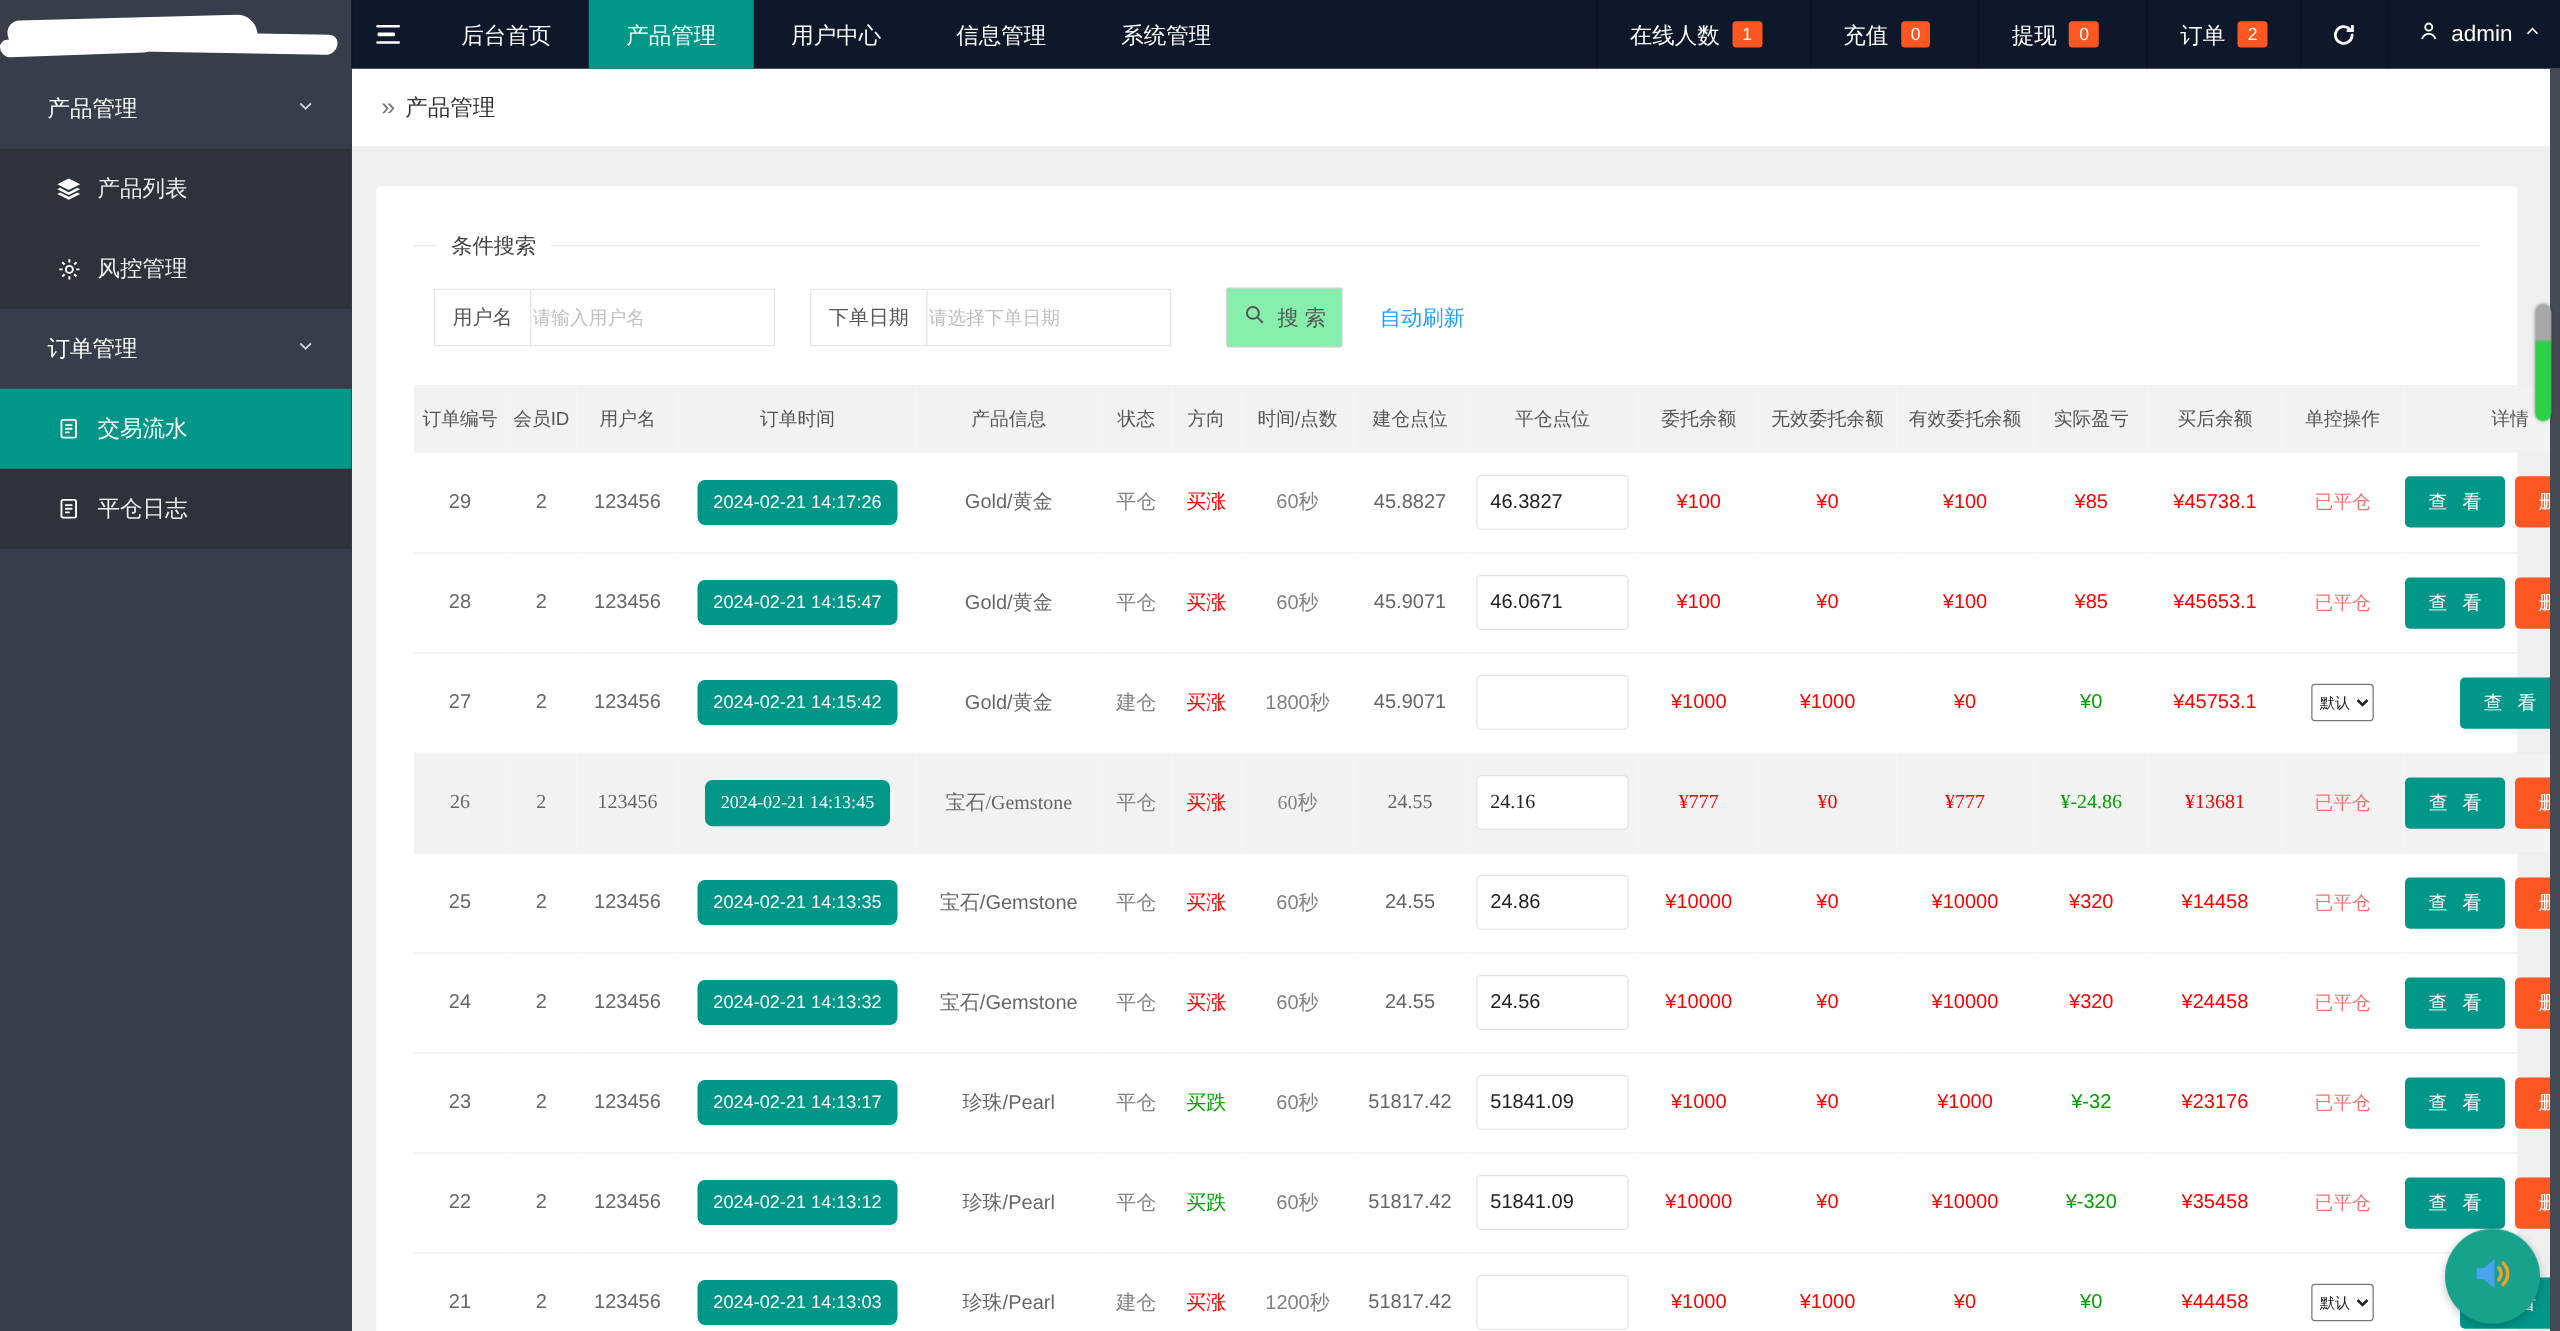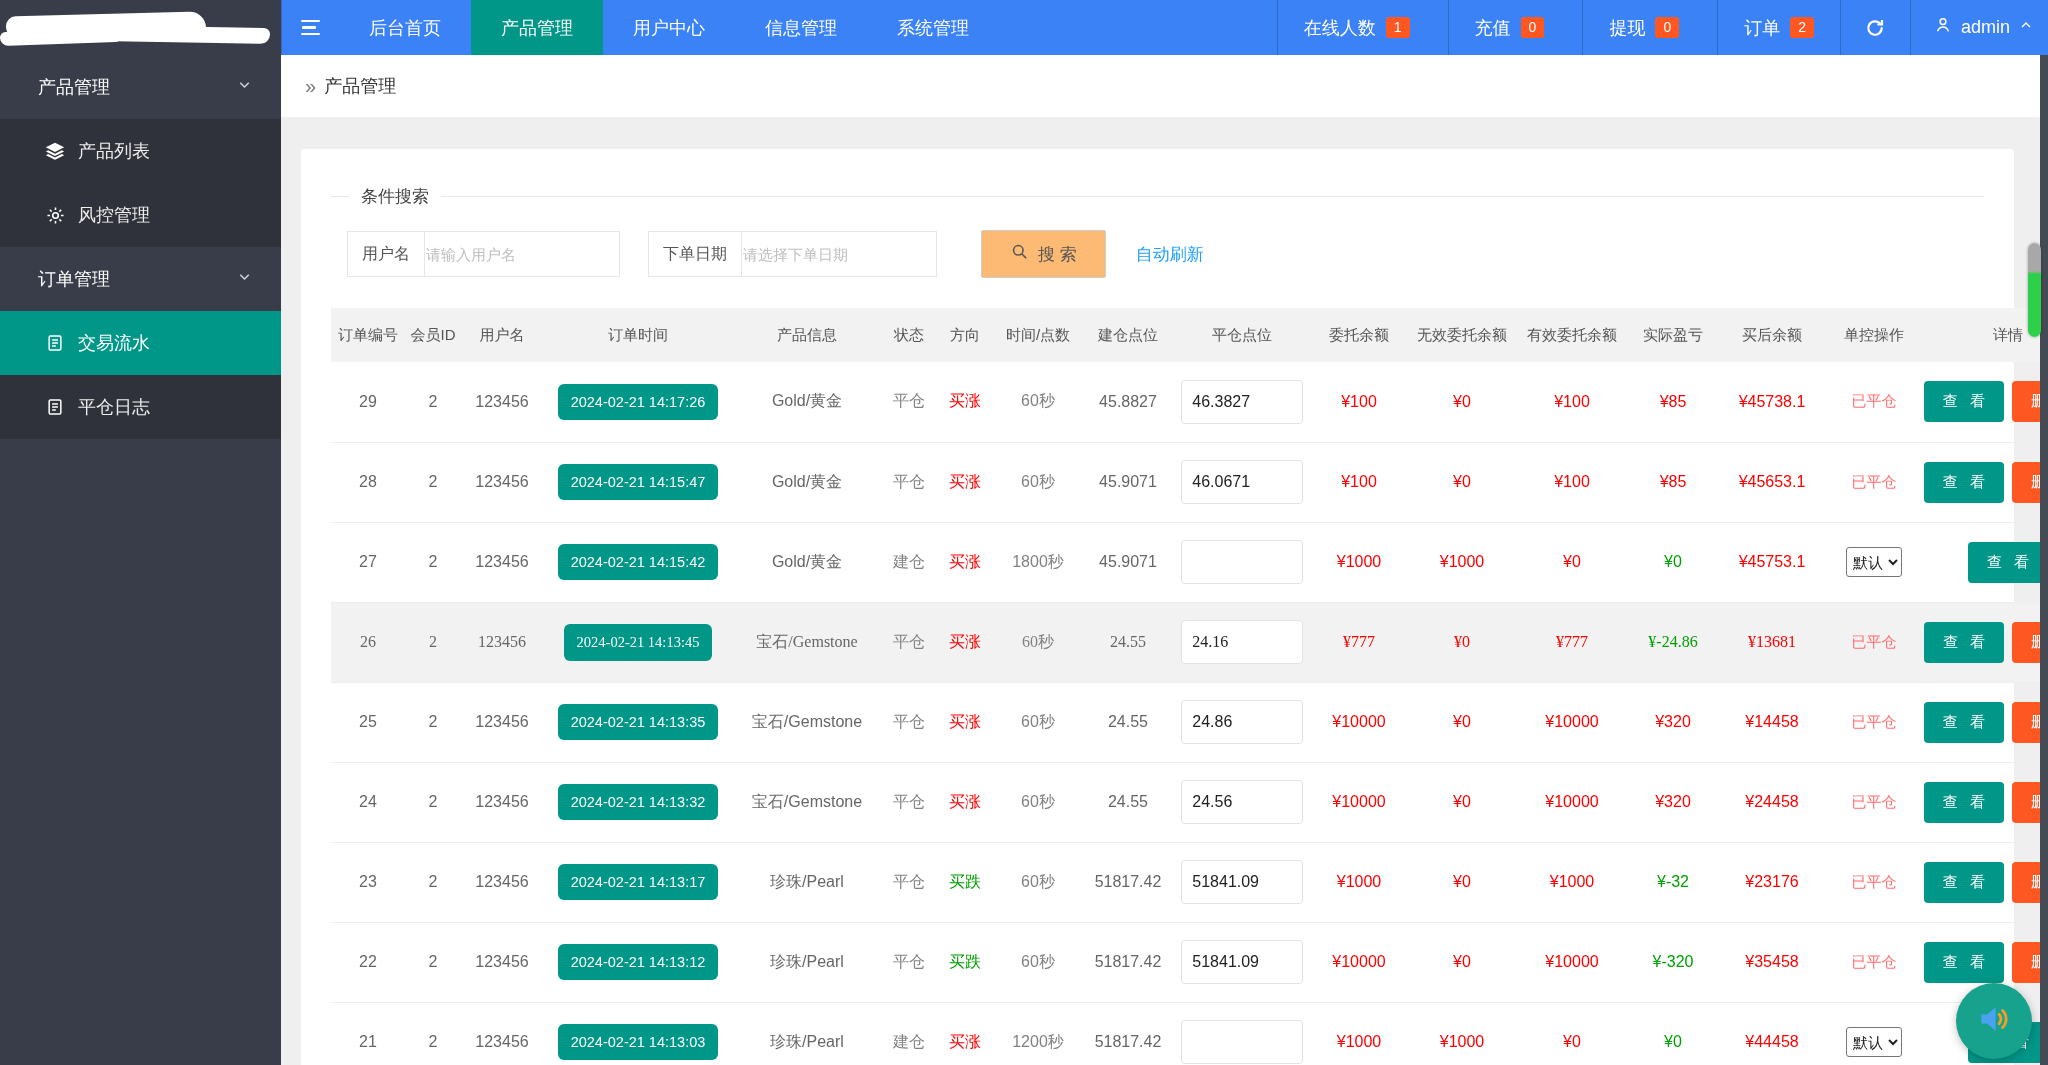--- a/index.html
+++ b/index.html
@@ -1,20 +1,20 @@
 <!DOCTYPE html>
 <html><head>
 <meta charset="utf-8">
 <style>
   * { margin:0; padding:0; box-sizing:border-box; }
   html,body { width:2048px; height:1065px; overflow:hidden; }
   body { font-family:"Liberation Sans","DejaVu Sans",sans-serif; background:#efefef; color:#333; }
 
   
-  .topbar { position:fixed; top:0; left:0; width:2048px; height:55px; background:#3b82f6; display:flex; align-items:stretch; z-index:50; }
+  .topbar { position:fixed; top:0; left:0; width:2048px; height:55px; background:#0f172a; display:flex; align-items:stretch; z-index:50; }
   .logo { width:281px; height:55px; position:relative; background:#393D49; flex:0 0 auto; }
   .blob { position:absolute; background:#fff; border-radius:18px 30px 14px 26px; }
   .blob.b1 { left:6px; top:14px; width:200px; height:24px; transform:rotate(-1.5deg); }
   .blob.b2 { left:40px; top:26px; width:230px; height:16px; transform:rotate(1deg); border-radius:10px 20px 30px 8px; }
   .blob.b3 { left:0px; top:30px; width:120px; height:14px; transform:rotate(-2deg); }
   .hamburger { width:58px; display:flex; flex-direction:column; justify-content:center; align-items:center; gap:4px; cursor:pointer; border-left:1px solid rgba(0,0,0,.18); }
   .hamburger i { display:block; height:2.6px; background:#fff; border-radius:1px; }
   .hamburger i:nth-child(1){ width:19px;} .hamburger i:nth-child(2){ width:14px; align-self:flex-start; margin-left:20px;} .hamburger i:nth-child(3){ width:19px;}
   .mainnav { display:flex; align-items:stretch; }
   .nav-item { padding:0 30px; display:flex; align-items:center; color:#fff; font-size:18px; cursor:pointer; }
@@ -42,35 +42,35 @@
   .card { background:#fff; border-radius:4px; padding:28px 30px 4px 30px; min-height:860px; }
 
   fieldset.search-fs { border:none; border-top:1px solid #e8e8e8; margin:8px 0 0 0; padding:0 10px; }
   fieldset.search-fs legend { font-size:17px; color:#444; padding:0 12px; margin-left:8px; }
   .search-row { display:flex; align-items:center; margin:22px 0 30px 6px; }
   .igroup { display:flex; align-items:stretch; height:46px; }
   .igroup + .igroup { margin-left:28px; }
   .ilabel { display:flex; align-items:center; padding:0 14px; border:1px solid #e6e6e6; border-right:none; background:#fff; color:#555; font-size:16px; white-space:nowrap; }
   .igroup input { width:196px; border:1px solid #e6e6e6; padding:0 1px; font-size:15px; color:#333; outline:none; font-family:inherit; }
   .igroup input::placeholder { color:#bfbfbf; }
-  .search-btn { margin-left:44px; height:48px; display:flex; align-items:center; gap:9px; padding:0 28px; background:#fdba74; border:1px solid #ccc; border-radius:2px; font-size:17px; color:#555; cursor:pointer; font-family:inherit; }
+  .search-btn { margin-left:44px; height:48px; display:flex; align-items:center; gap:9px; padding:0 12px; background:#86efac; border:1px solid #ccc; border-radius:2px; font-size:17px; color:#555; cursor:pointer; font-family:inherit; }
   .autorefresh { margin-left:30px; color:#1E9FFF; font-size:17px; text-decoration:none; cursor:pointer; }
 
   
   table.tbl { width:100%; border-collapse:collapse; table-layout:fixed; }
   .tbl thead th { background:#f2f2f2; height:54px; font-weight:400; font-size:15px; color:#555; white-space:nowrap; overflow:hidden; }
   .tbl tbody td { height:80px; border-bottom:1px solid #eee; text-align:center; font-size:16px; color:#666; white-space:nowrap; overflow:hidden; vertical-align:middle; }
   .tbl tbody tr.hl td { background:#f2f2f2;font-family:Liberation Serif, serif; }
   .time-badge { display:inline-block; background:#009688; color:#fff; font-size:14.5px; font-weight:500; padding:10px 13px; border-radius:6px; white-space:nowrap; }
   .t-red { color:#ff0000; }
   .t-green { color:#00a000; }
   .t-gray { color:#828282; }
   .closed-label { color:#ff6e6e; font-size:15px; }
   .close-input { width:88%; max-width:122px; height:44px; border:1px solid #e2e2e2; border-radius:4px; padding:0 10px; font-size:16px; color:#222; outline:none; background:#fff; font-family:inherit; }
-  .ctl-select { height:30px; border:1px solid #767676; border-radius:3px; background:#fff; font-size:15px; color:#222; padding:0 2px; font-family:inherit; }
+  .ctl-select { height:30px; border:1px solid #767676; border-radius:3px; background:#fff; font-size:12px; color:#222; padding:0 2px; font-family:inherit; }
   .btn { border:none; border-radius:4px; color:#fff; font-size:15px; padding:11px 15px; cursor:pointer; letter-spacing:4px; text-indent:4px; font-family:inherit; }
   .btn-view { background:#009688; }
   .btn-del { background:#FF5722; margin-left:8px; }
 
   
   .scroll-track { position:fixed; top:55px; right:0; width:8px; height:1010px; background:#454B55; z-index:60; }
   .scroll-thumb { position:fixed; top:243px; right:7px; width:13px; height:94px; border-radius:7px;
       background:linear-gradient(180deg,#a8a8a8 0%,#a8a8a8 30%,#2ed04a 33%,#2ed04a 100%); box-shadow:0 0 3px rgba(0,0,0,.35); cursor:grab; z-index:61; }
 
   

